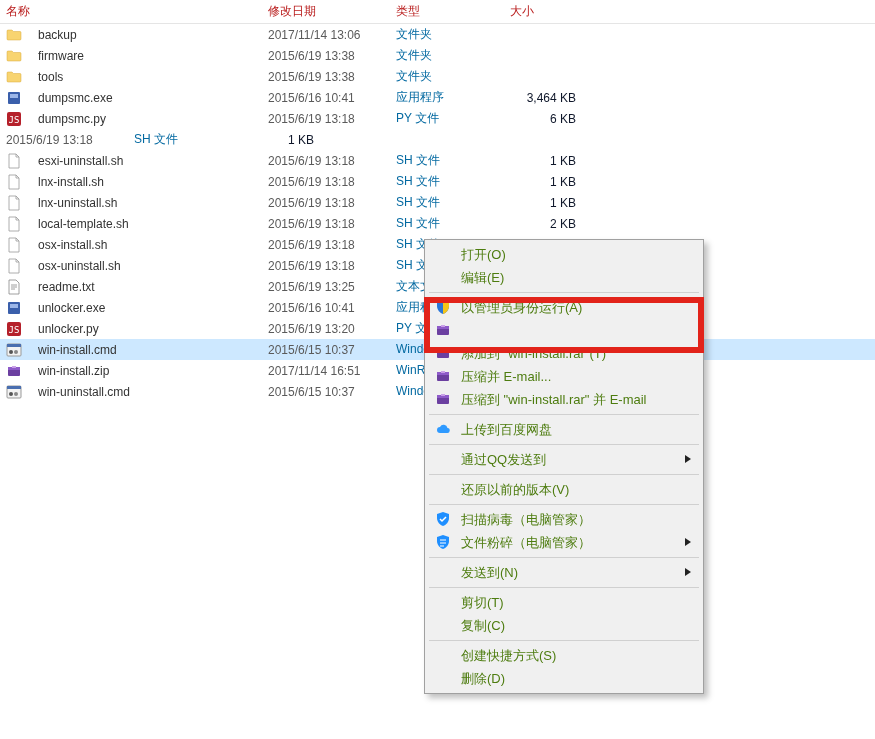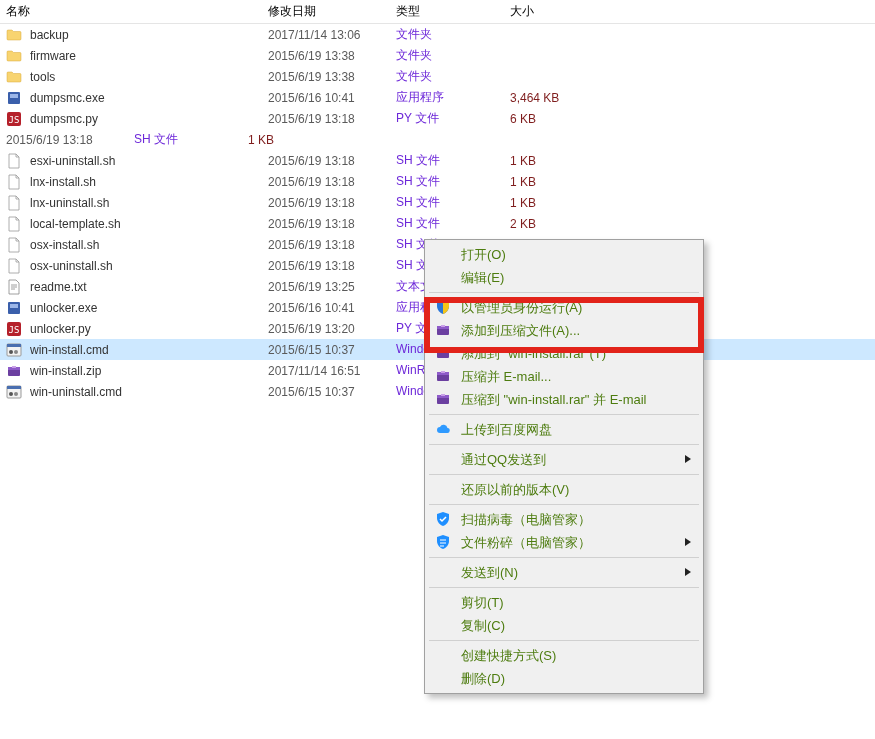--- a/index.html
+++ b/index.html
@@ -11,42 +11,42 @@
       background: #ffffff;
       overflow: hidden;
       color: #000;
     }
     .explorer { width: 100%; height: 100%; position: relative; background:#fff;}
     .header {
       display: flex;
       align-items: center;
       height: 24px;
       border-bottom: 1px solid #e5e5e5;
-      color: #000000;
+      color: #b91c1c;
       font-size: 12px;
     }
     .col-name { width: 262px; padding-left: 24px; }
     .col-date { width: 128px; }
     .col-type { width: 114px; }
     .col-size { width: 80px; text-align: left; }
     .header .hcol { padding: 4px 6px; border-right: 1px solid transparent; }
     .rows { }
     .row {
       display: flex;
       align-items: center;
       height: 21px;
       font-size: 12px;
       color: #333;
     }
     .row.selected { background: #cde8ff; }
     .row .cell { padding: 0 6px; white-space: nowrap; overflow: hidden; }
-    .row .c-name { width: 262px; padding-left: 6px; display:flex; align-items:center; gap:8px;}
+    .row .c-name { width: 262px; padding-left: 6px; display:flex; align-items:center; gap:16px;}
     .row .c-date { width: 128px; color:#5a5a5a;}
-    .row .c-type { width: 114px; color:#6d28d9;}
-    .row .c-size { width: 80px; text-align: left; padding-right:8px; color:#7f1d1d;}
+    .row .c-type { width: 114px; color:#0369a1;}
+    .row .c-size { width: 80px; text-align: right; padding-right:8px; color:#0f172a;}
     .icon { width: 16px; height: 16px; display:inline-flex; align-items:center; justify-content:center; flex:0 0 16px;text-align:center;}
     .icon svg { width:16px; height:16px; display:block; }
 
     
     .context-menu {
       position: absolute;
       left: 424px;
       top: 239px;
       width: 280px;
       background: #f0f0f0;
@@ -362,21 +362,20 @@
       <span class="mi-text">以管理员身份运行(A)</span>
     </div>
     <div class="menu-item">
       <span class="mi-icon">
         <svg viewBox="0 0 16 16">
             <rect x="2" y="4" width="12" height="9" rx="1" fill="#6b3fa0"></rect>
             <rect x="2" y="4" width="12" height="3" fill="#8e5bc9"></rect>
             <rect x="6" y="3" width="4" height="2" fill="#c9a0e8"></rect>
           </svg>
       </span>
-      <span class="mi-text">添加到压缩文件(A)...</span>
     </div>
     <div class="menu-item">
       <span class="mi-icon">
         <svg viewBox="0 0 16 16">
             <rect x="2" y="4" width="12" height="9" rx="1" fill="#6b3fa0"></rect>
             <rect x="2" y="4" width="12" height="3" fill="#8e5bc9"></rect>
             <rect x="6" y="3" width="4" height="2" fill="#c9a0e8"></rect>
           </svg>
       </span>
       <span class="mi-text">添加到 "win-install.rar"(T)</span>

